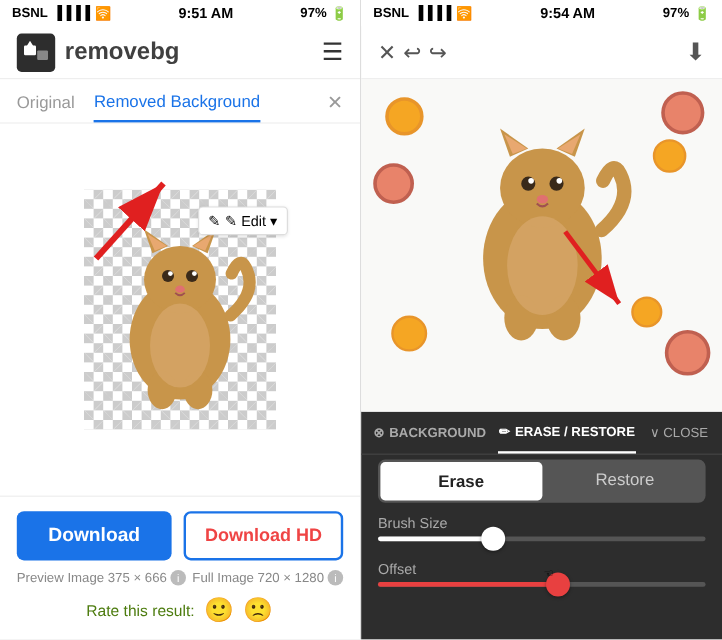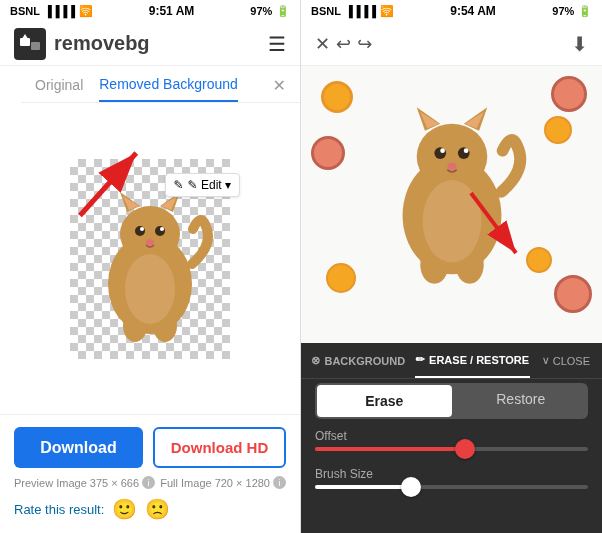--- a/index.html
+++ b/index.html
@@ -78,21 +78,20 @@
       cursor: pointer;
     }
 
     .tabs-row {
       display: flex;
       align-items: center;
       padding: 10px 14px 0;
       gap: 16px;
       border-bottom: 1px solid #eee;
       position: relative;
-      margin-left: 21px;
     }
 
     .tab {
       font-size: 14px;
       padding-bottom: 8px;
       cursor: pointer;
       color: #999;
     }
 
     .tab.active {
@@ -237,21 +236,22 @@
       display: flex;
       align-items: center;
       justify-content: center;
     }
 
     .rate-row {
       display: flex;
       align-items: center;
       gap: 8px;
       font-size: 13px;
-      color: #0369a1;
+      color: #4d7c0f;
+      justify-content: center;
     }
 
     .emoji { font-size: 20px; cursor: pointer; }
 
     
     .right-panel {
       width: 301px;
       height: 533px;
       background: #fff;
       display: flex;
@@ -604,31 +604,31 @@
         <span>CLOSE</span>
       </div>
     </div>
 
     <div class="erase-restore-btns">
       <div class="er-btn active">Erase</div>
       <div class="er-btn">Restore</div>
     </div>
 
     <div class="slider-row">
+      <div class="slider-label">Brush Size</div>
+      <div class="slider-track">
+        <div class="slider-fill" style="width: 35%;"></div>
+        <div class="slider-thumb" style="left: 35%;"></div>
+      </div>
+    </div>
+
+    <div class="slider-row">
       <div class="slider-label">Offset</div>
       <div class="slider-track">
         <div class="slider-fill" style="width: 55%; background: #e84040;"></div>
         <div class="slider-thumb" style="left: 55%; background: #e84040;">
 
           <span style="font-size:9px;position:absolute;top:-4px;left:-2px;">☜</span>
         </div>
       </div>
     </div>
-
-    <div class="slider-row">
-      <div class="slider-label">Brush Size</div>
-      <div class="slider-track">
-        <div class="slider-fill" style="width: 35%;"></div>
-        <div class="slider-thumb" style="left: 35%;"></div>
-      </div>
-    </div>
   </div>
 </div>
 
 </body></html>

